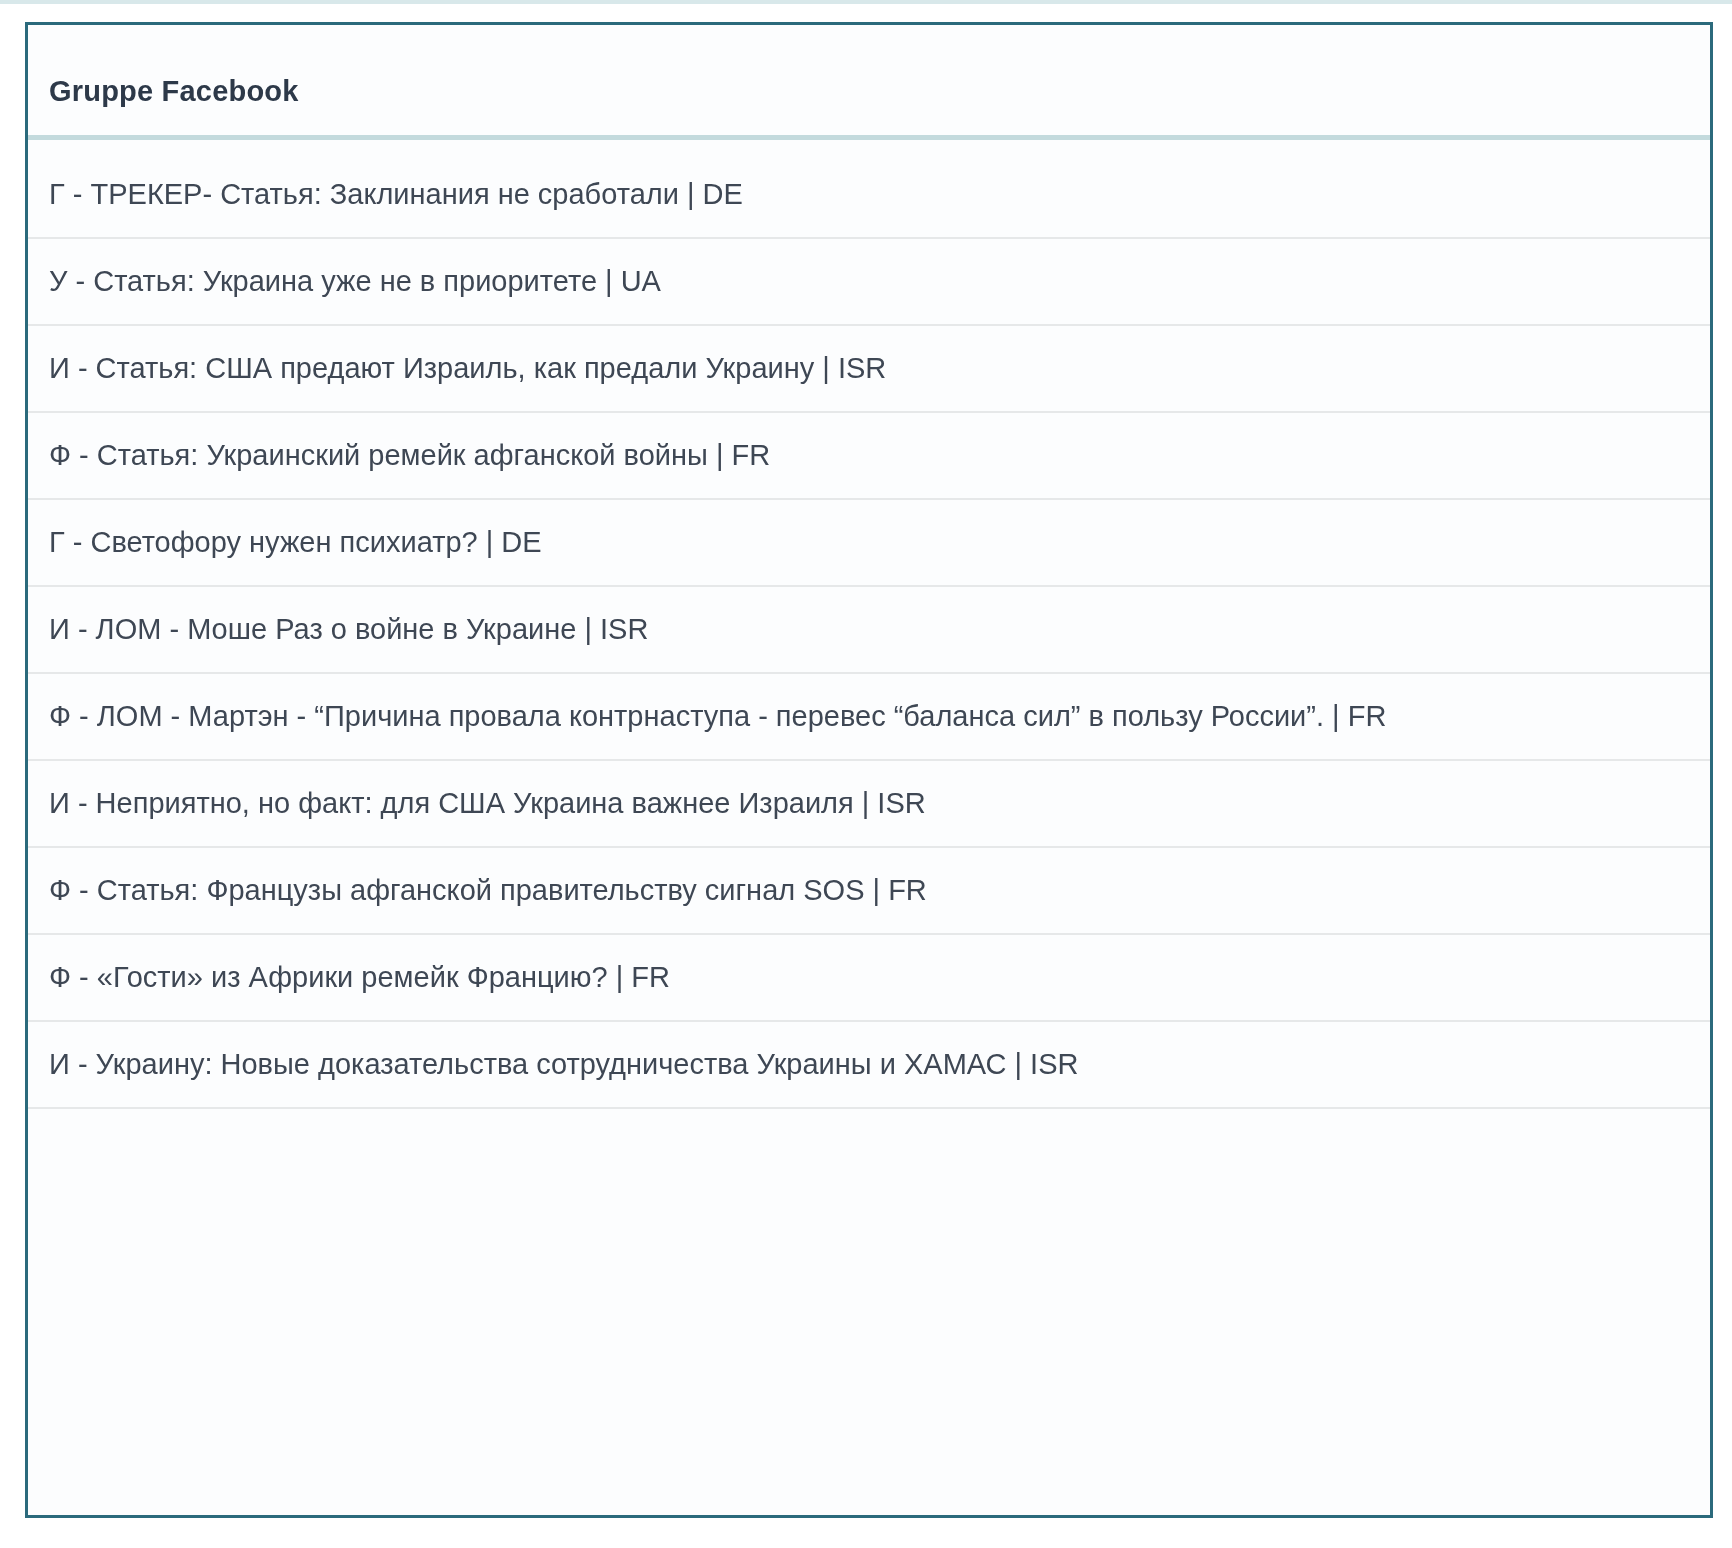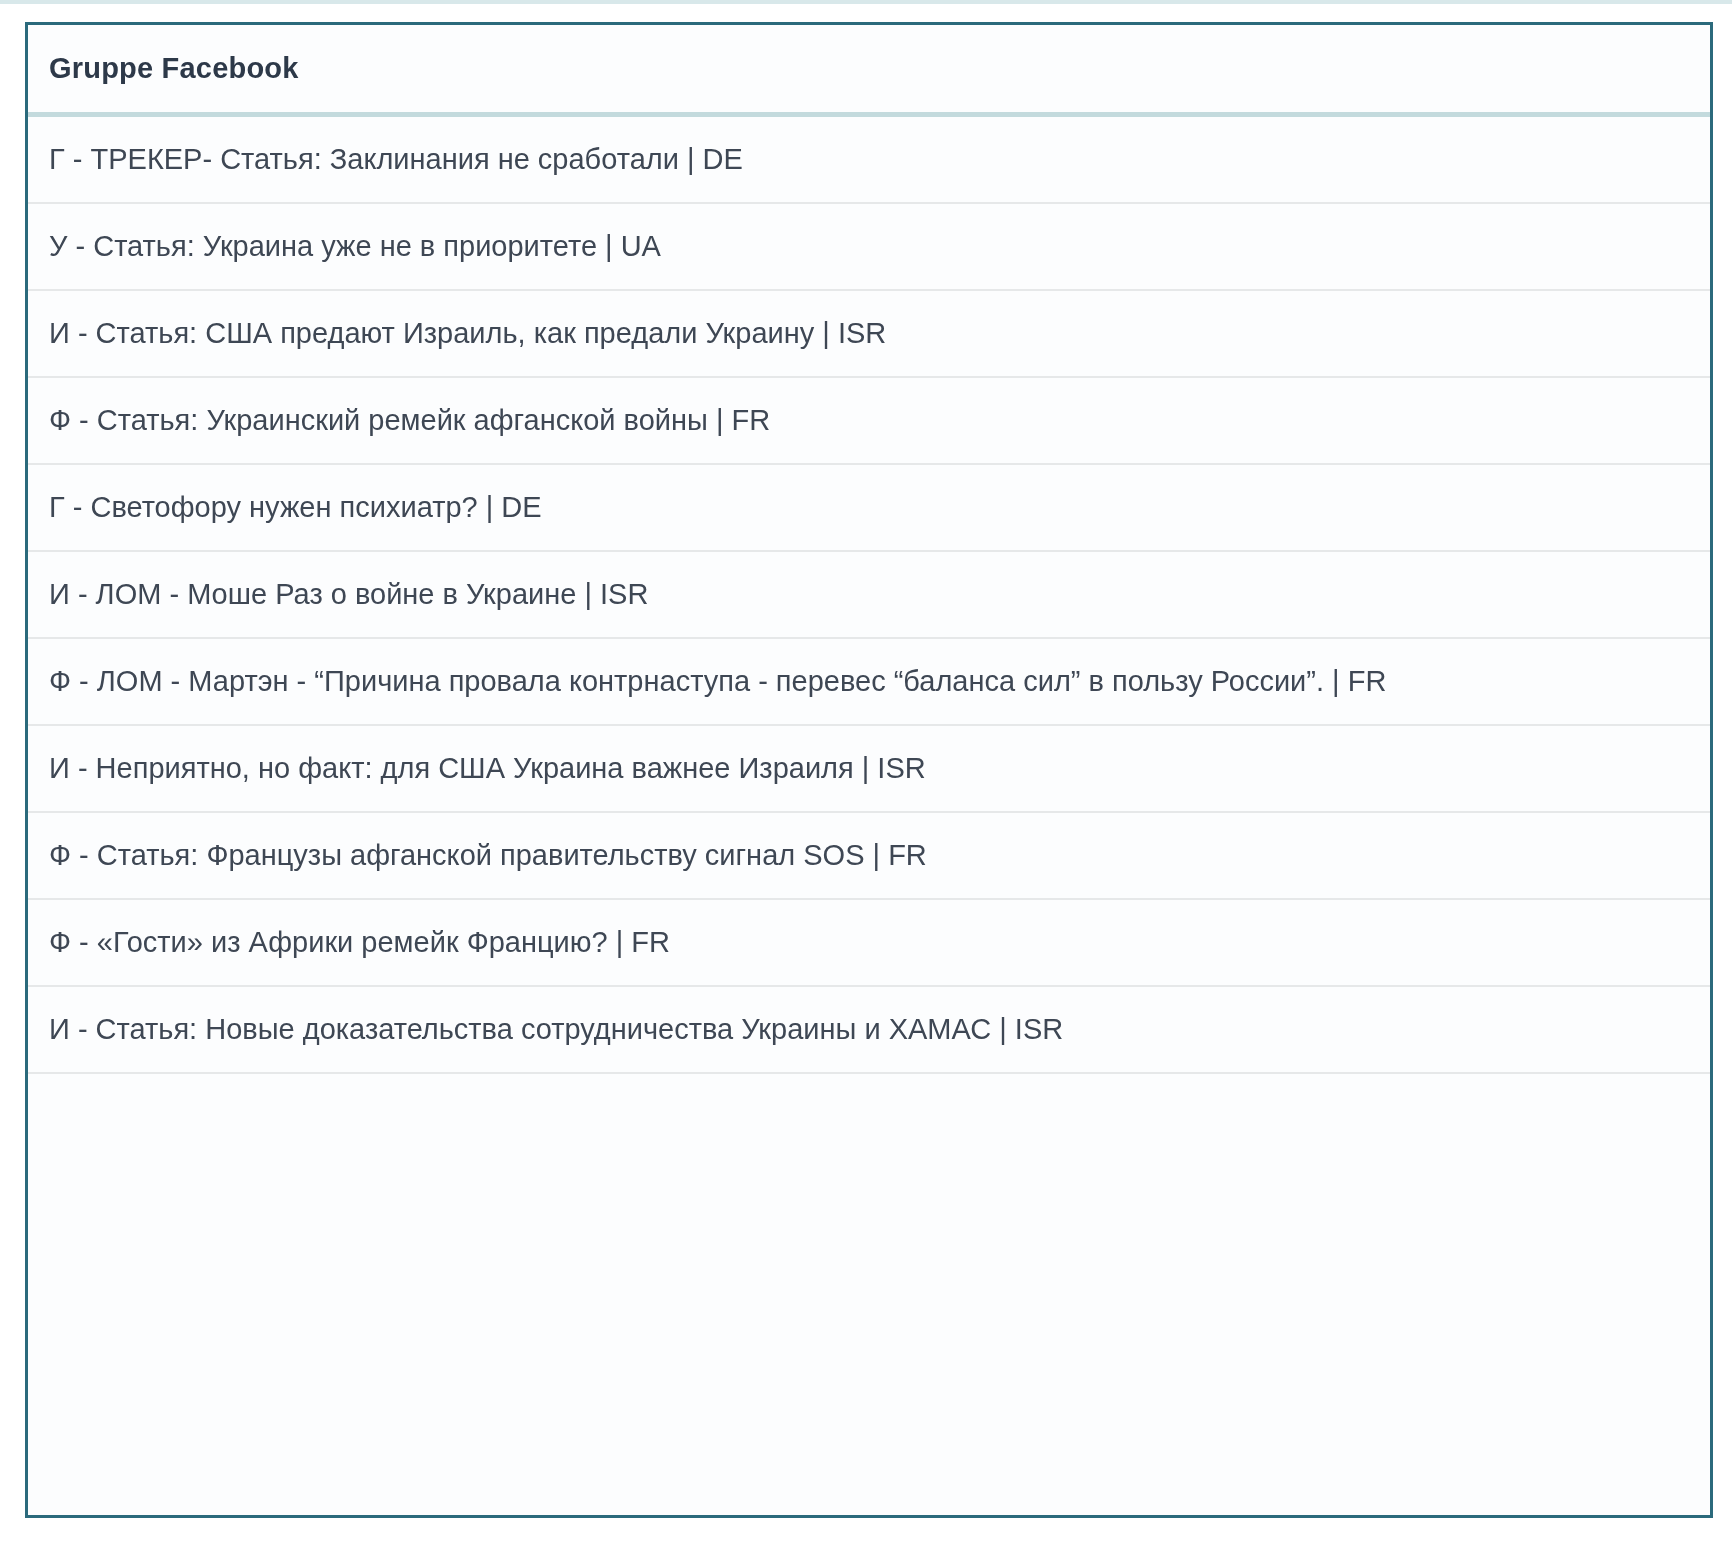--- a/index.html
+++ b/index.html
@@ -36,23 +36,24 @@
   .header-row {
     flex: 0 0 92px;
     display: flex;
     align-items: center;
     padding: 0 21px;
     border-bottom: 5px solid var(--header-separator, #c3dadd);
     font-size: 29px;
     font-weight: bold;
     color: var(--header-text, #2d3949);
     letter-spacing: 0.2px;
+    margin-top: 23px;
   }
 
-  .rows { flex: 0 0 auto; }
+  .rows { flex: 0 0 auto; margin-top: 12px; }
 
   .row {
     height: 87px;
     display: flex;
     align-items: center;
     padding: 0 21px;
     border-bottom: 2px solid var(--row-separator, #e6e8e9);
     font-size: 29px;
     color: var(--row-text, #3e4754);
     white-space: nowrap;
@@ -95,17 +96,17 @@
       <div class="row">
         <span>И - Неприятно, но факт: для США Украина важнее Израиля | ISR</span>
       </div>
       <div class="row">
         <span>Ф - Статья: Французы афганской правительству сигнал SOS | FR</span>
       </div>
       <div class="row">
         <span>Ф - «Гости» из Африки ремейк Францию? | FR</span>
       </div>
       <div class="row">
-        <span>И - Статья: Новые доказательства сотрудничества Украины и ХАМАС | ISR</span>
+        <span>И - Украину: Новые доказательства сотрудничества Украины и ХАМАС | ISR</span>
       </div>
     </div>
   <div class="empty-row"></div>
 </div>
 
 </body></html>

